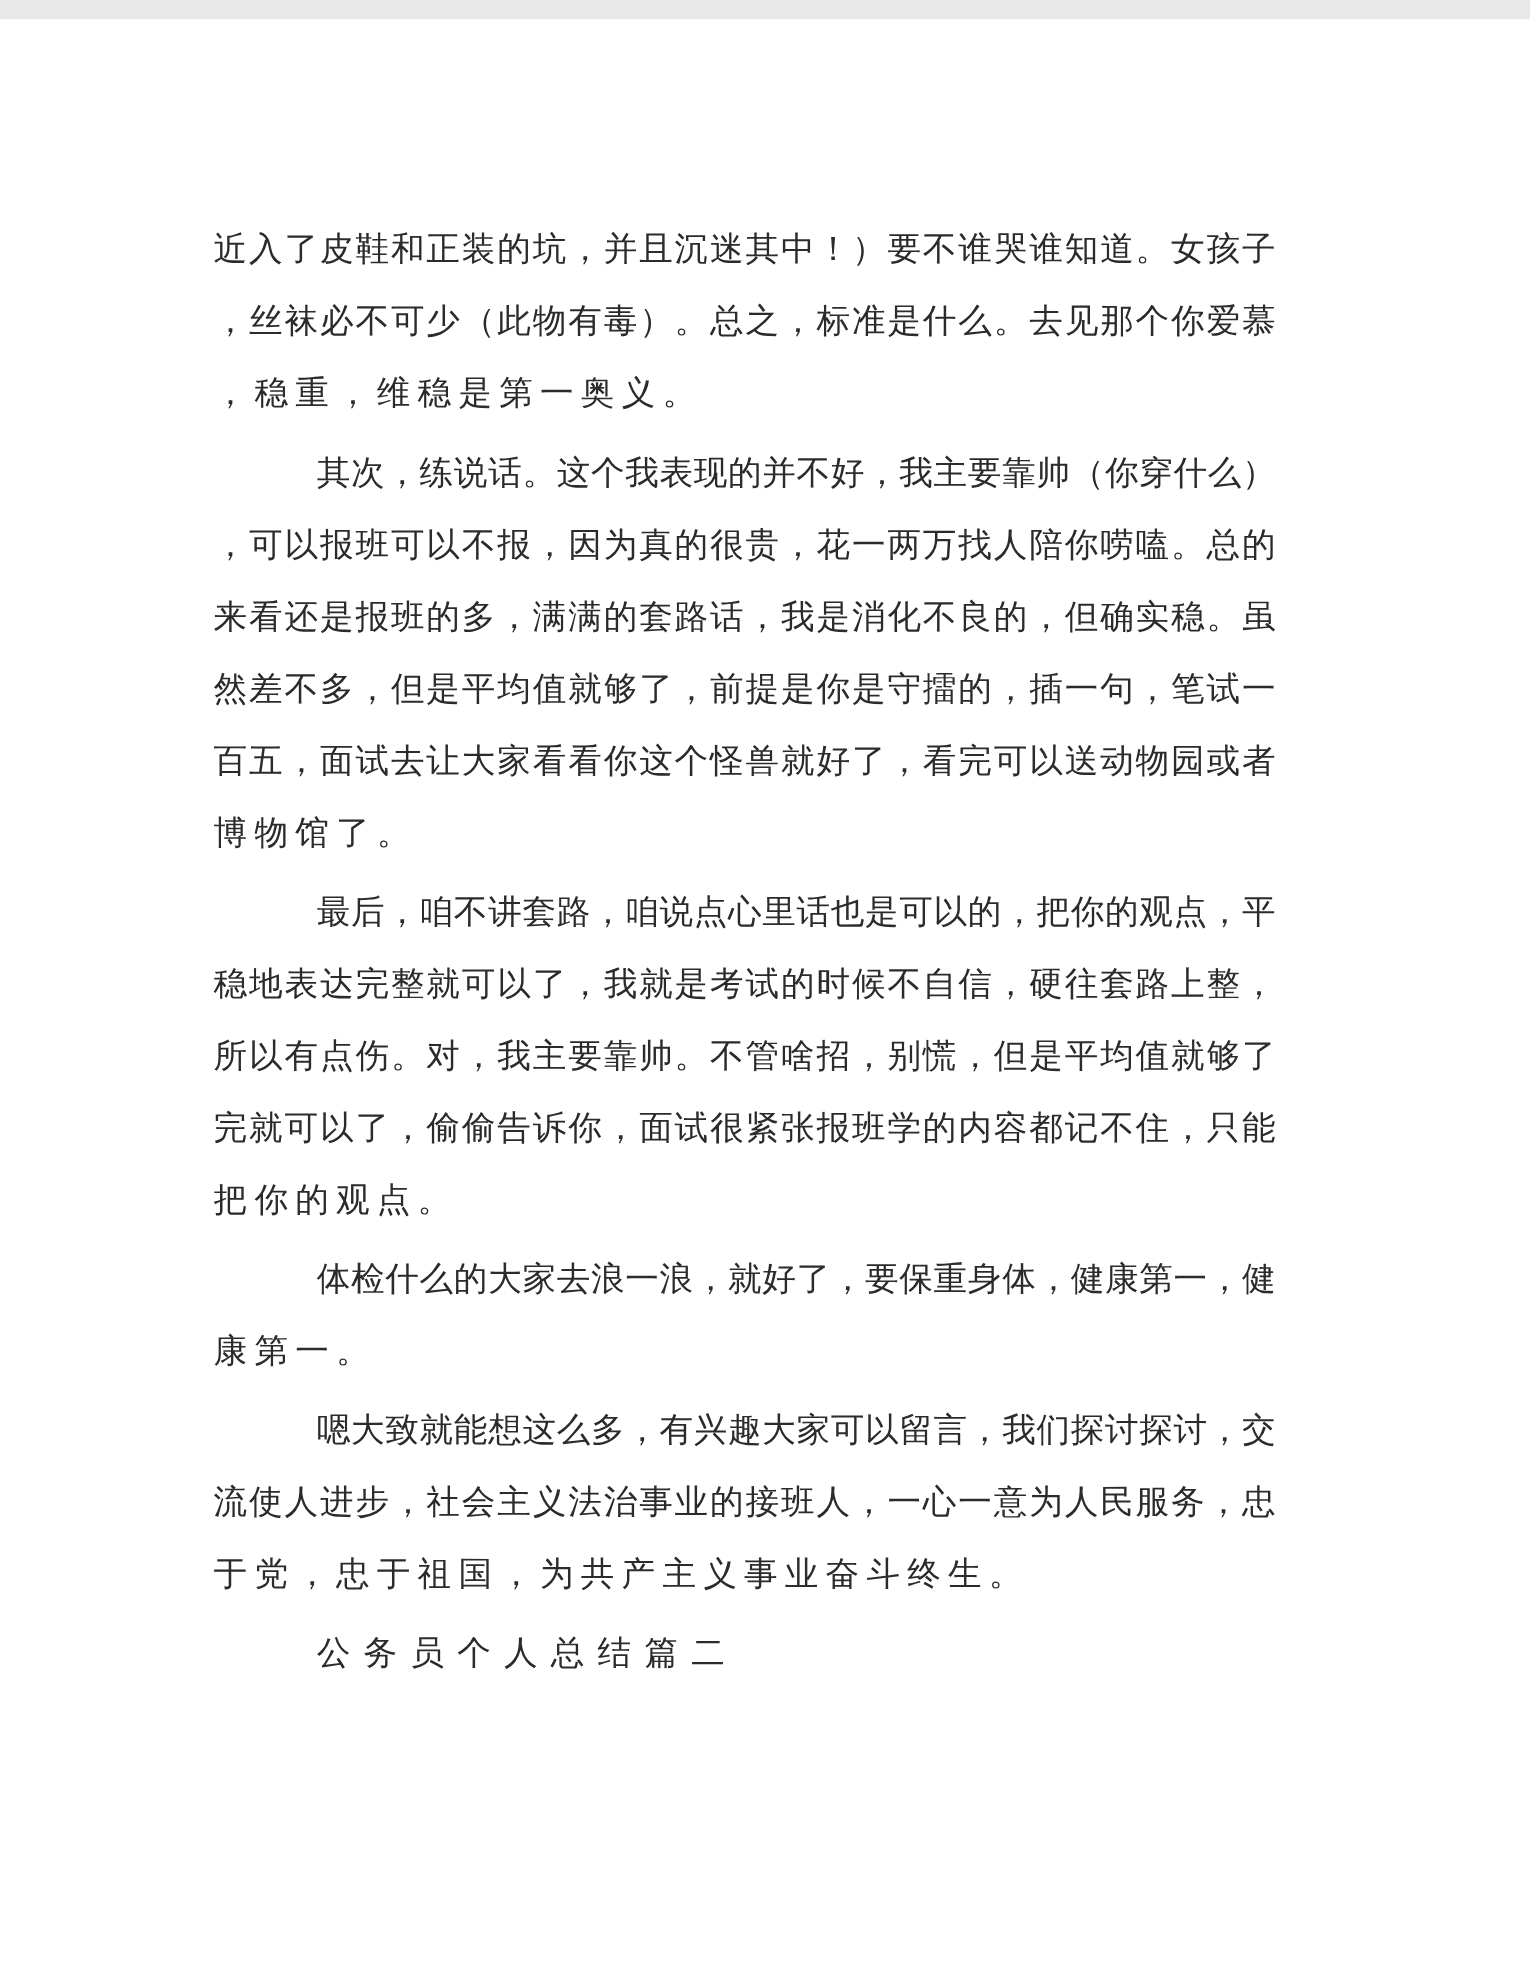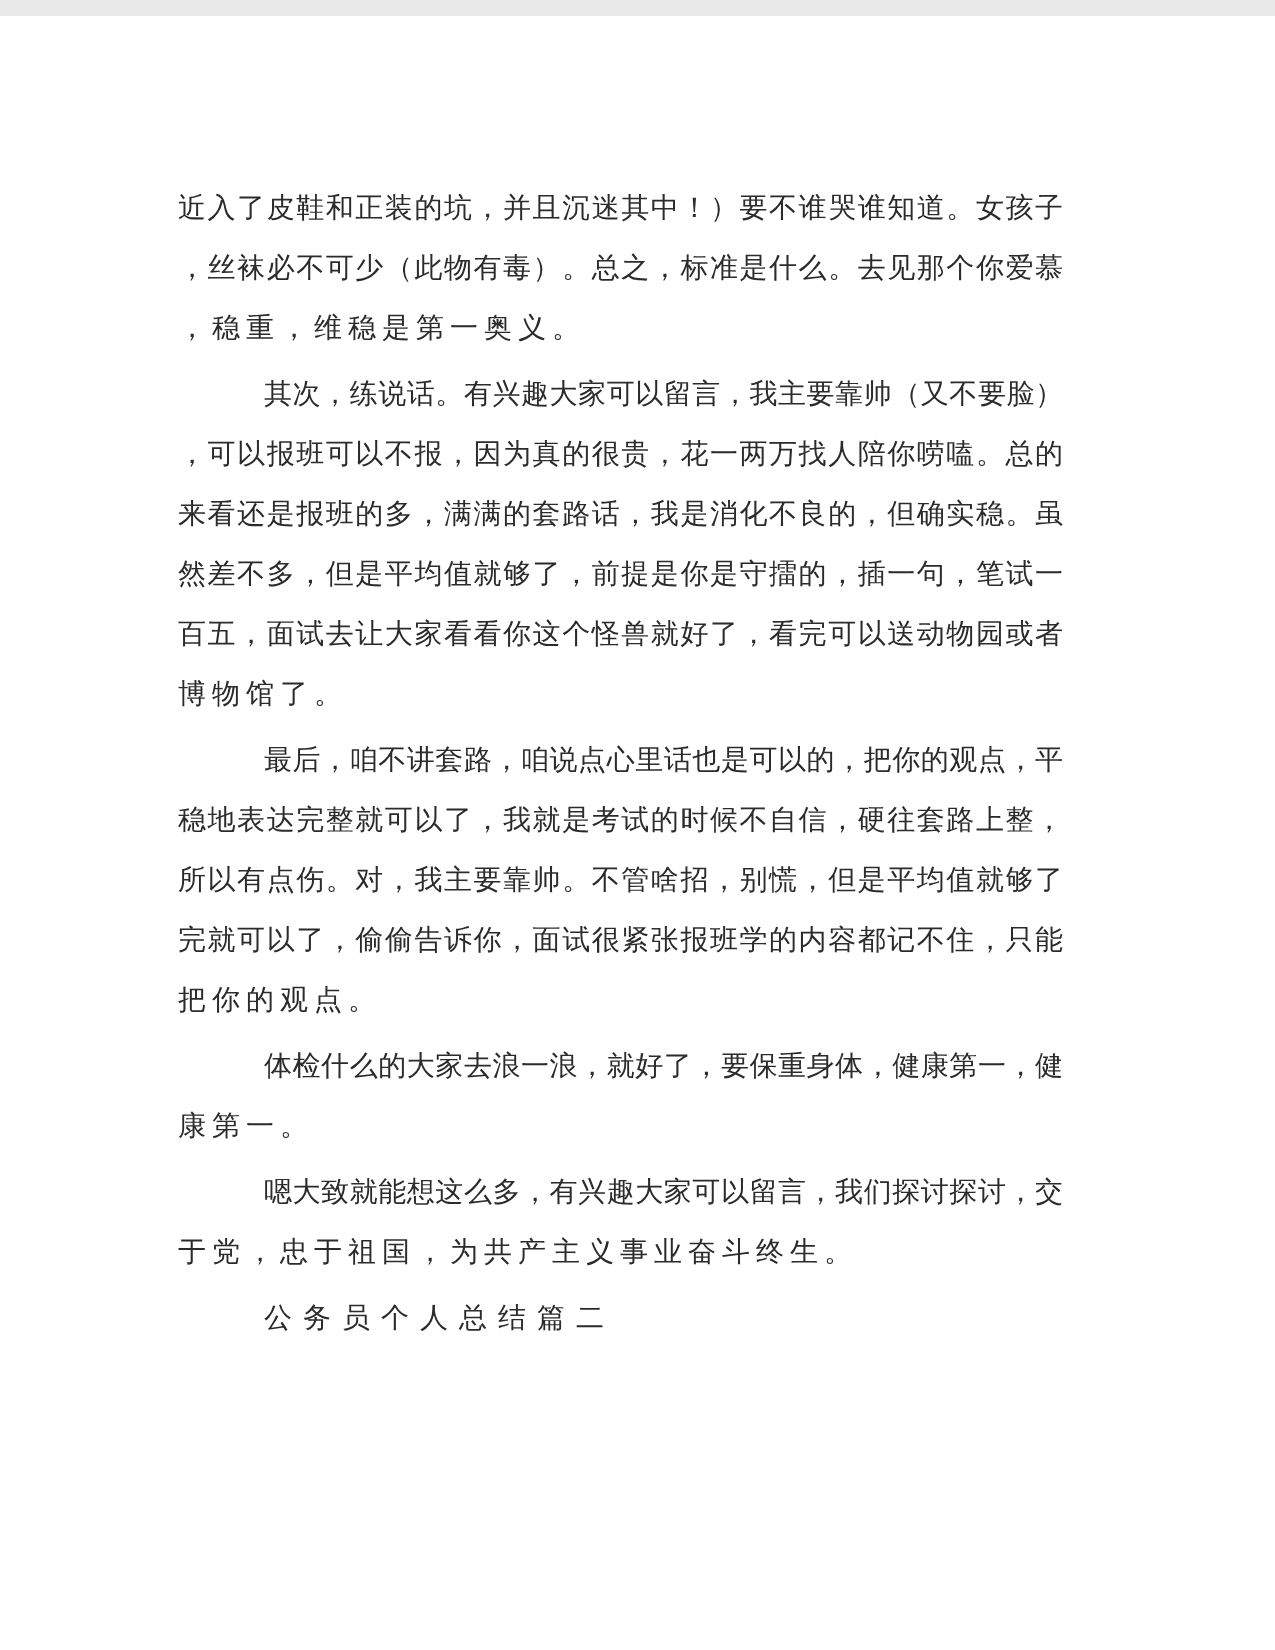--- a/index.html
+++ b/index.html
@@ -54,21 +54,21 @@
 <div class="page">
   <div class="doc">
 
     <div class="para">
       <div class="line">近入了皮鞋和正装的坑，并且沉迷其中！）要不谁哭谁知道。女孩子</div>
       <div class="line">，丝袜必不可少（此物有毒）。总之，标准是什么。去见那个你爱慕</div>
       <div class="line end">，稳重，维稳是第一奥义。</div>
     </div>
 
     <div class="para ind">
-      <div class="line">其次，练说话。有兴趣大家可以留言，我主要靠帅（又不要脸）</div>
+      <div class="line">其次，练说话。这个我表现的并不好，我主要靠帅（你穿什么）</div>
       <div class="line">，可以报班可以不报，因为真的很贵，花一两万找人陪你唠嗑。总的</div>
       <div class="line">来看还是报班的多，满满的套路话，我是消化不良的，但确实稳。虽</div>
       <div class="line">然差不多，但是平均值就够了，前提是你是守擂的，插一句，笔试一</div>
       <div class="line">百五，面试去让大家看看你这个怪兽就好了，看完可以送动物园或者</div>
       <div class="line end">博物馆了。</div>
     </div>
 
     <div class="para ind">
       <div class="line">最后，咱不讲套路，咱说点心里话也是可以的，把你的观点，平</div>
       <div class="line">稳地表达完整就可以了，我就是考试的时候不自信，硬往套路上整，</div>
@@ -77,20 +77,21 @@
       <div class="line end">把你的观点。</div>
     </div>
 
     <div class="para ind">
       <div class="line">体检什么的大家去浪一浪，就好了，要保重身体，健康第一，健</div>
       <div class="line end">康第一。</div>
     </div>
 
     <div class="para ind">
       <div class="line">嗯大致就能想这么多，有兴趣大家可以留言，我们探讨探讨，交</div>
+      <div class="line">流使人进步，社会主义法治事业的接班人，一心一意为人民服务，忠</div>
       <div class="line end">于党，忠于祖国，为共产主义事业奋斗终生。</div>
     </div>
 
     <div class="para ind">
       <div class="line end-wide">公务员个人总结篇二</div>
     </div>
 
   </div>
 </div>
 

